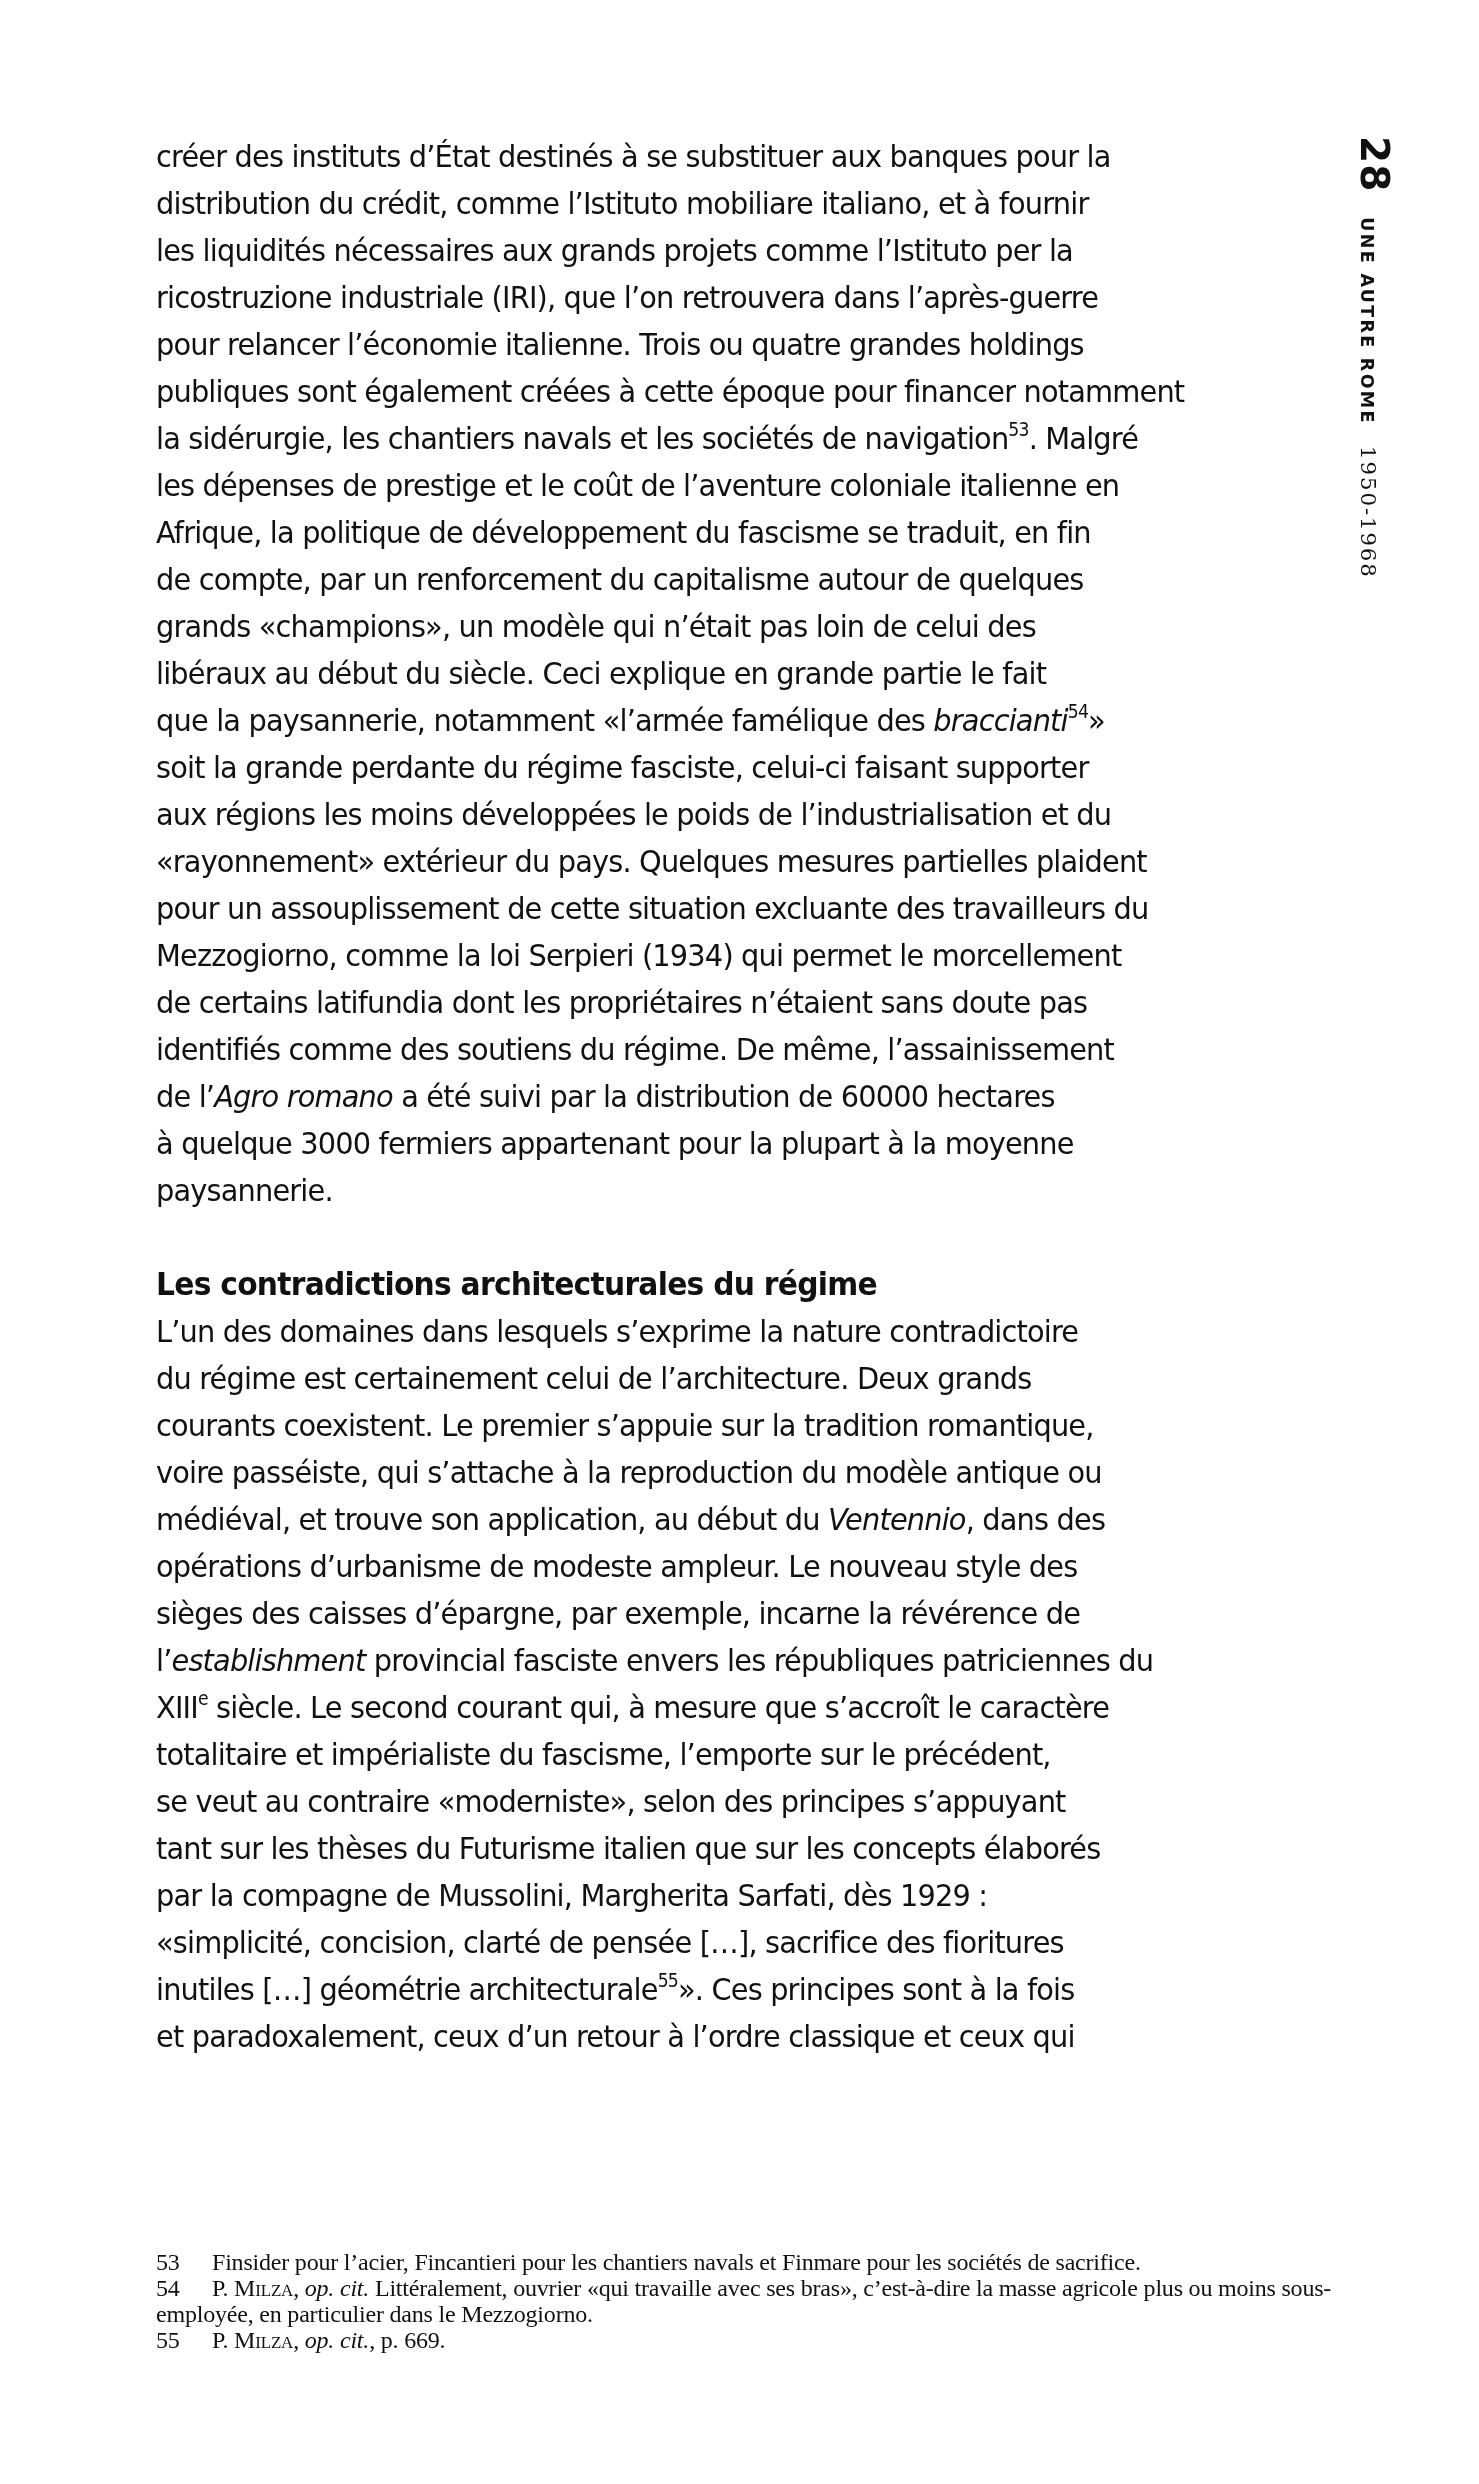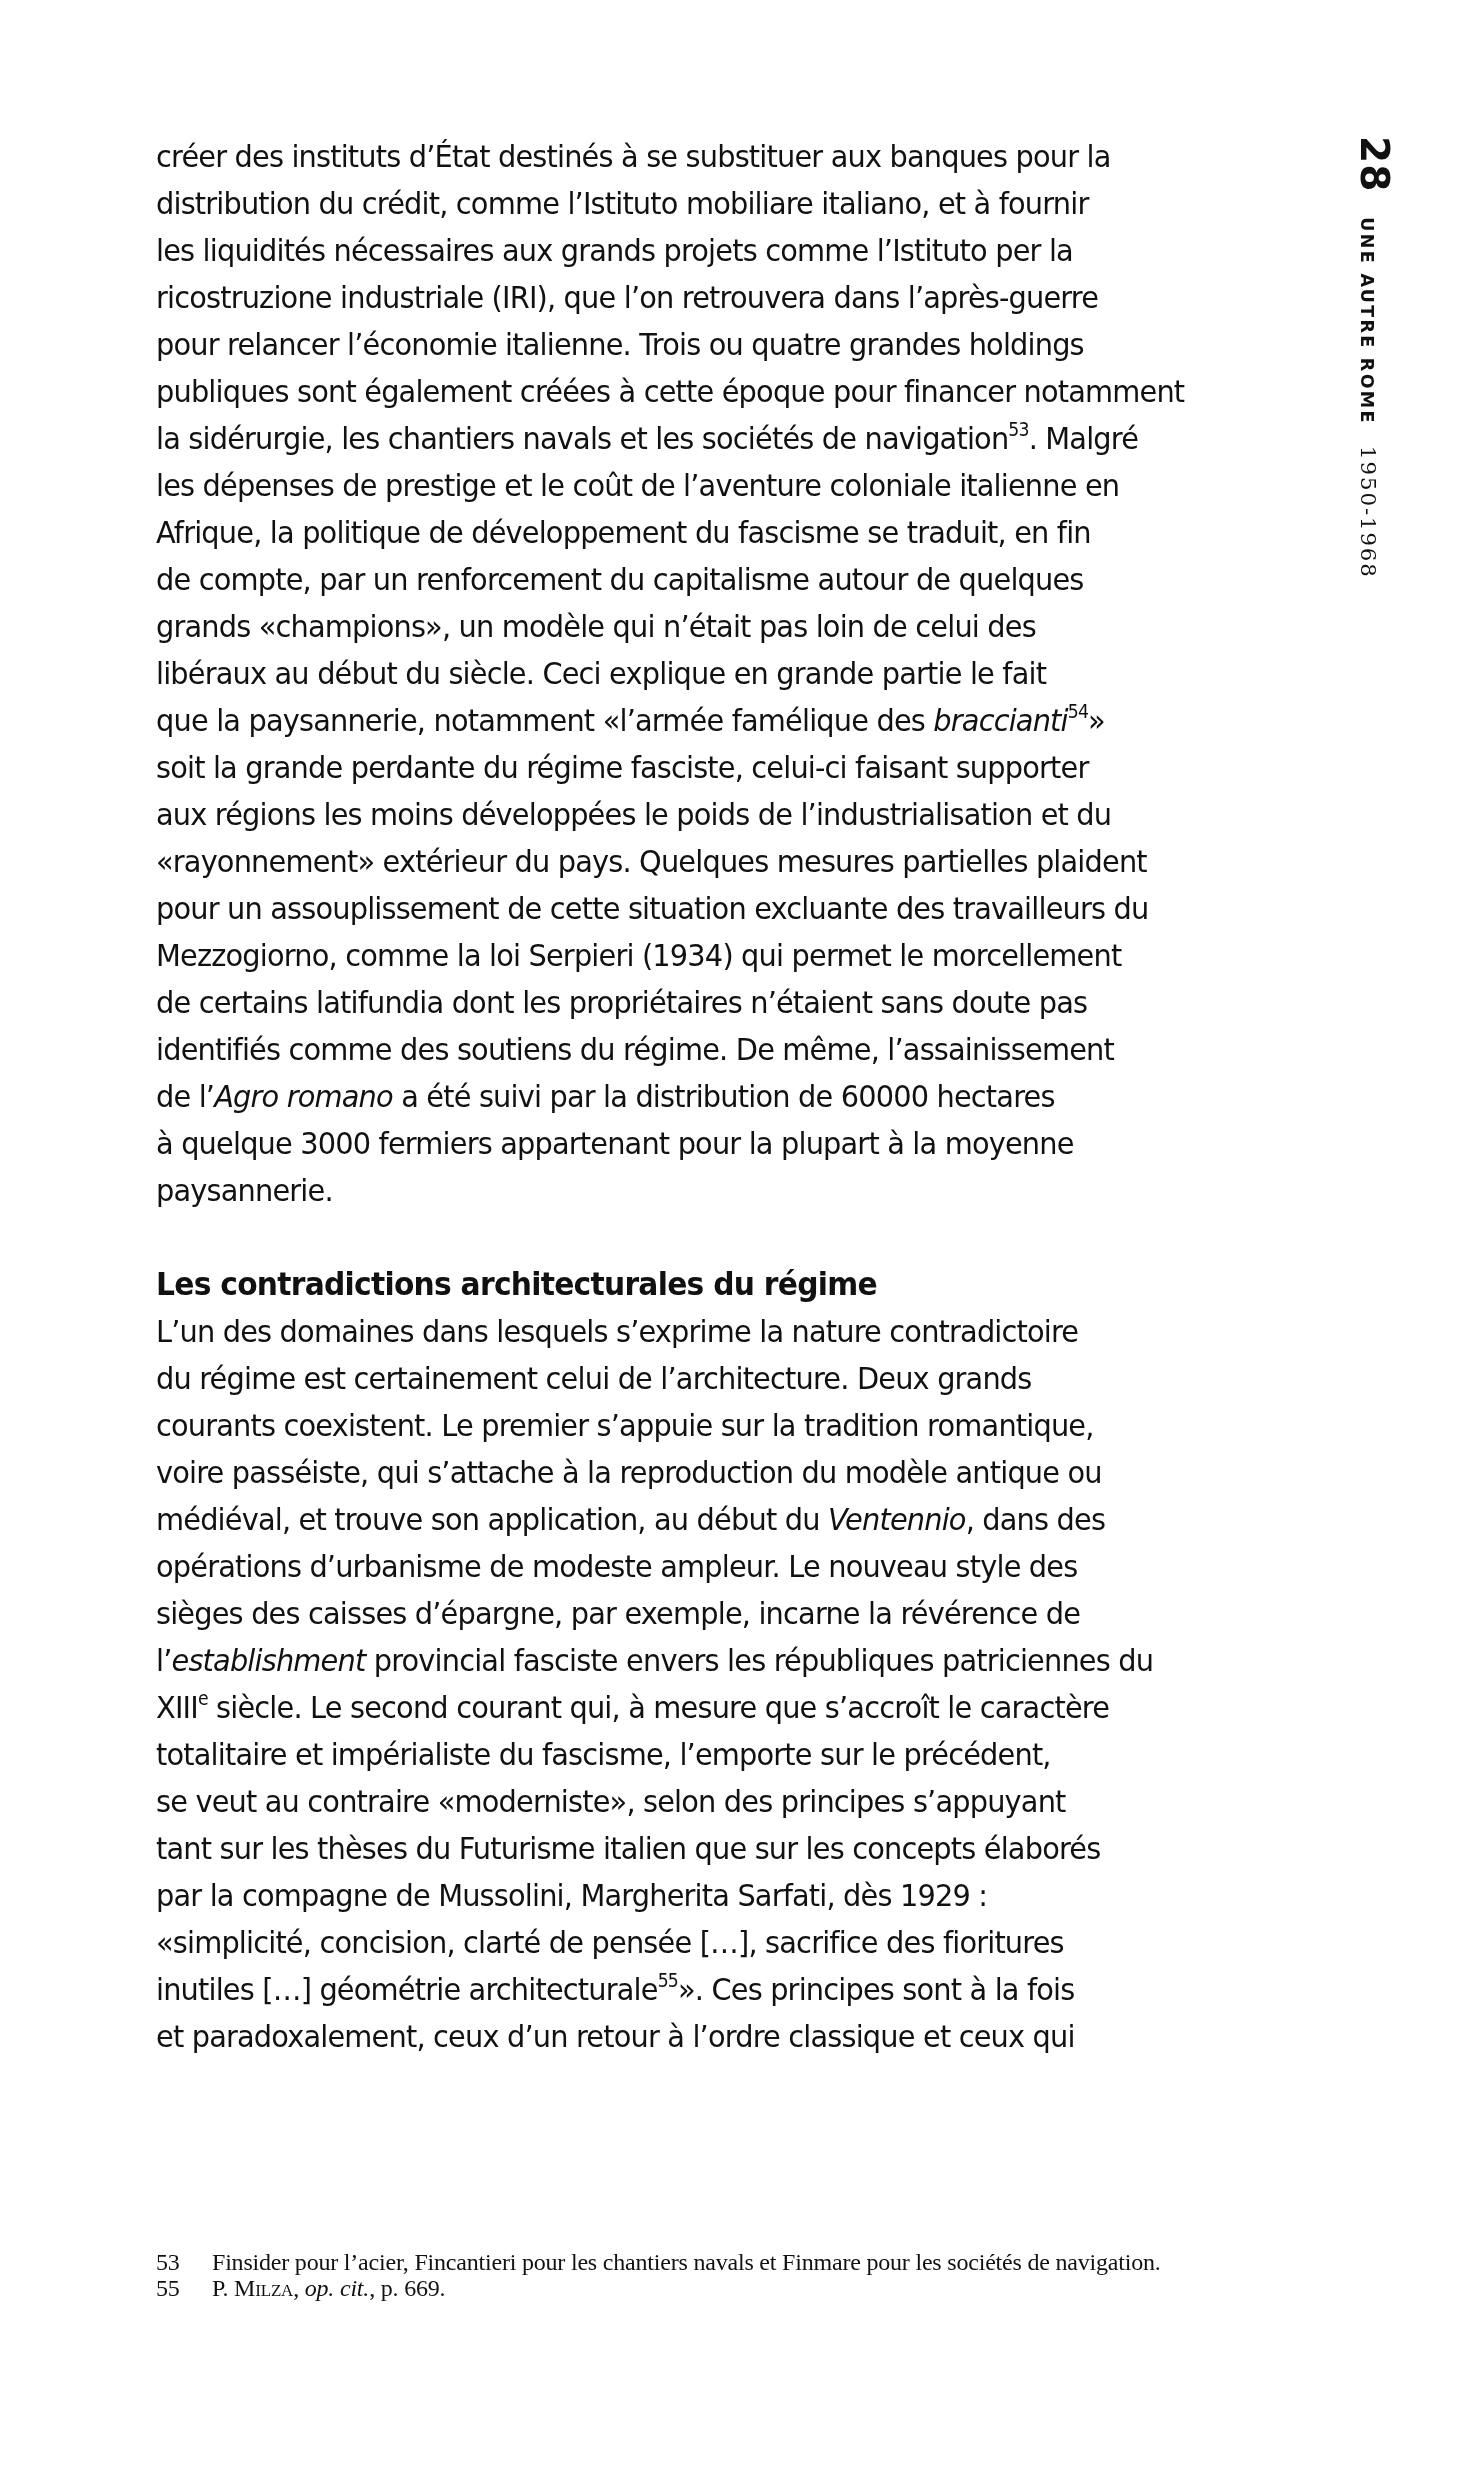--- a/index.html
+++ b/index.html
@@ -154,19 +154,22 @@
     <span class="line"><span>tant sur les thèses du Futurisme italien que sur les concepts élaborés</span></span>
     <span class="line"><span>par la compagne de Mussolini, Margherita Sarfati, dès 1929 :</span></span>
     <span class="line"><span>«simplicité, concision, clarté de pensée […], sacrifice des fioritures</span></span>
     <span class="line"><span>inutiles […] géométrie architecturale</span><sup>55</sup><span>». Ces principes sont à la fois</span></span>
     <span class="line"><span>et paradoxalement, ceux d’un retour à l’ordre classique et ceux qui</span></span>
   </div>
 </div>
 
 <div class="footnotes">
   <div class="footnote">
-    <span class="fn-num">53</span><span>Finsider pour l’acier, Fincantieri pour les chantiers navals et Finmare pour les sociétés de navigation.</span>
+    <span class="fn-num">53</span><span>Finsider pour l’acier, Fincantieri pour les chantiers navals et Finmare pour les sociétés de sacrifice.</span>
+  </div>
+  <div class="footnote">
+    <span class="fn-num">54</span><span>P. </span><span class="smallcaps">Milza</span><span>, </span><em>op. cit.</em><span> Littéralement, ouvrier «qui travaille avec ses bras», c’est-à-dire la masse agricole plus ou moins sous-employée, en particulier dans le Mezzogiorno.</span>
   </div>
   <div class="footnote">
     <span class="fn-num">55</span><span>P. </span><span class="smallcaps">Milza</span><span>, </span><em>op. cit.</em><span>, p. 669.</span>
   </div>
 </div>
 
 
 </body></html>

